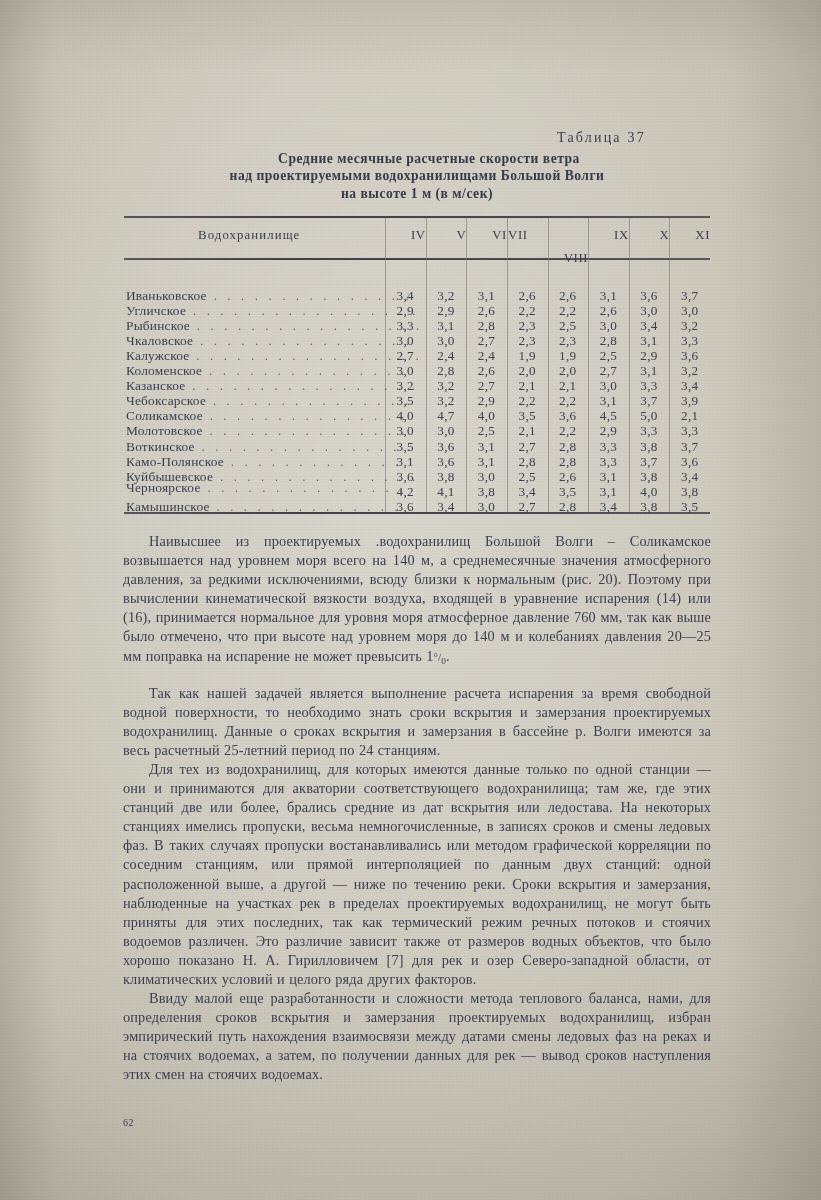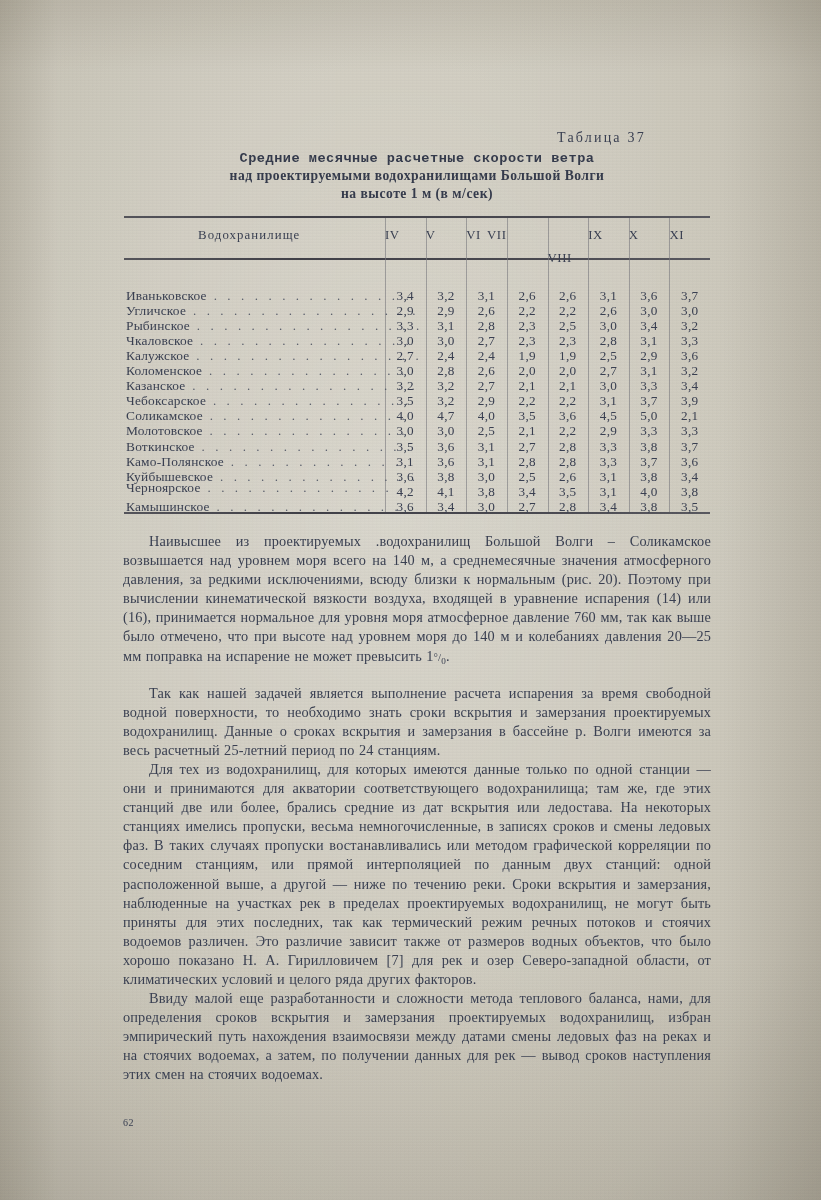--- a/index.html
+++ b/index.html
@@ -62,21 +62,21 @@
     height:2px;
     background:linear-gradient(90deg,#4a4a52,#33333c 30%,#3d3d46 70%,#4f4f58);
     opacity:.92;
   }
   .vline{
     position:absolute;width:1px;
     background:#7a7a80;opacity:.62;
   }
   .hdr-cell{
     position:absolute;
-    text-align:left;
+    text-align:right;
     font-size:12.8px;
     color:#3a4052;
     letter-spacing:.6px;
   }
   .hdr-name{
     position:absolute;
     font-size:12.8px;
     color:#3a4052;
     letter-spacing:1.1px;
   }
@@ -109,21 +109,21 @@
 </style>
 </head>
 <body>
 
 <div class="page">
   <div class="content">
 
 
     <div class="tbl-number" style="left:557px;top:130px;">Таблица 37</div>
 
-    <div class="tbl-caption" style="left:126px;top:150px;width:582px;font-family:Liberation Mono, monospace;">Средние месячные расчетные скорости ветра</div>
+    <div class="tbl-caption" style="left:138px;top:150px;width:582px;">Средние месячные расчетные скорости ветра</div>
     <div class="tbl-caption" style="left:126px;top:167px;width:582px;">над проектируемыми водохранилищами Большой Волги</div>
     <div class="tbl-caption" style="left:126px;top:185px;width:582px;">на высоте 1 м (в м/сек)</div>
 
     <div class="rule" style="left:124px;top:216px;width:586px;"></div>
     <div class="rule" style="left:124px;top:258px;width:586px;"></div>
     <div class="rule" style="left:124px;top:512px;width:586px;"></div>
 
     <div class="hdr-name" style="left:198px;top:228px;">Водохранилище</div>
     <div id="col-headers">
         <div class="hdr-cell" style="left: 385px; width: 40.625px; top: 228px;">IV</div>

